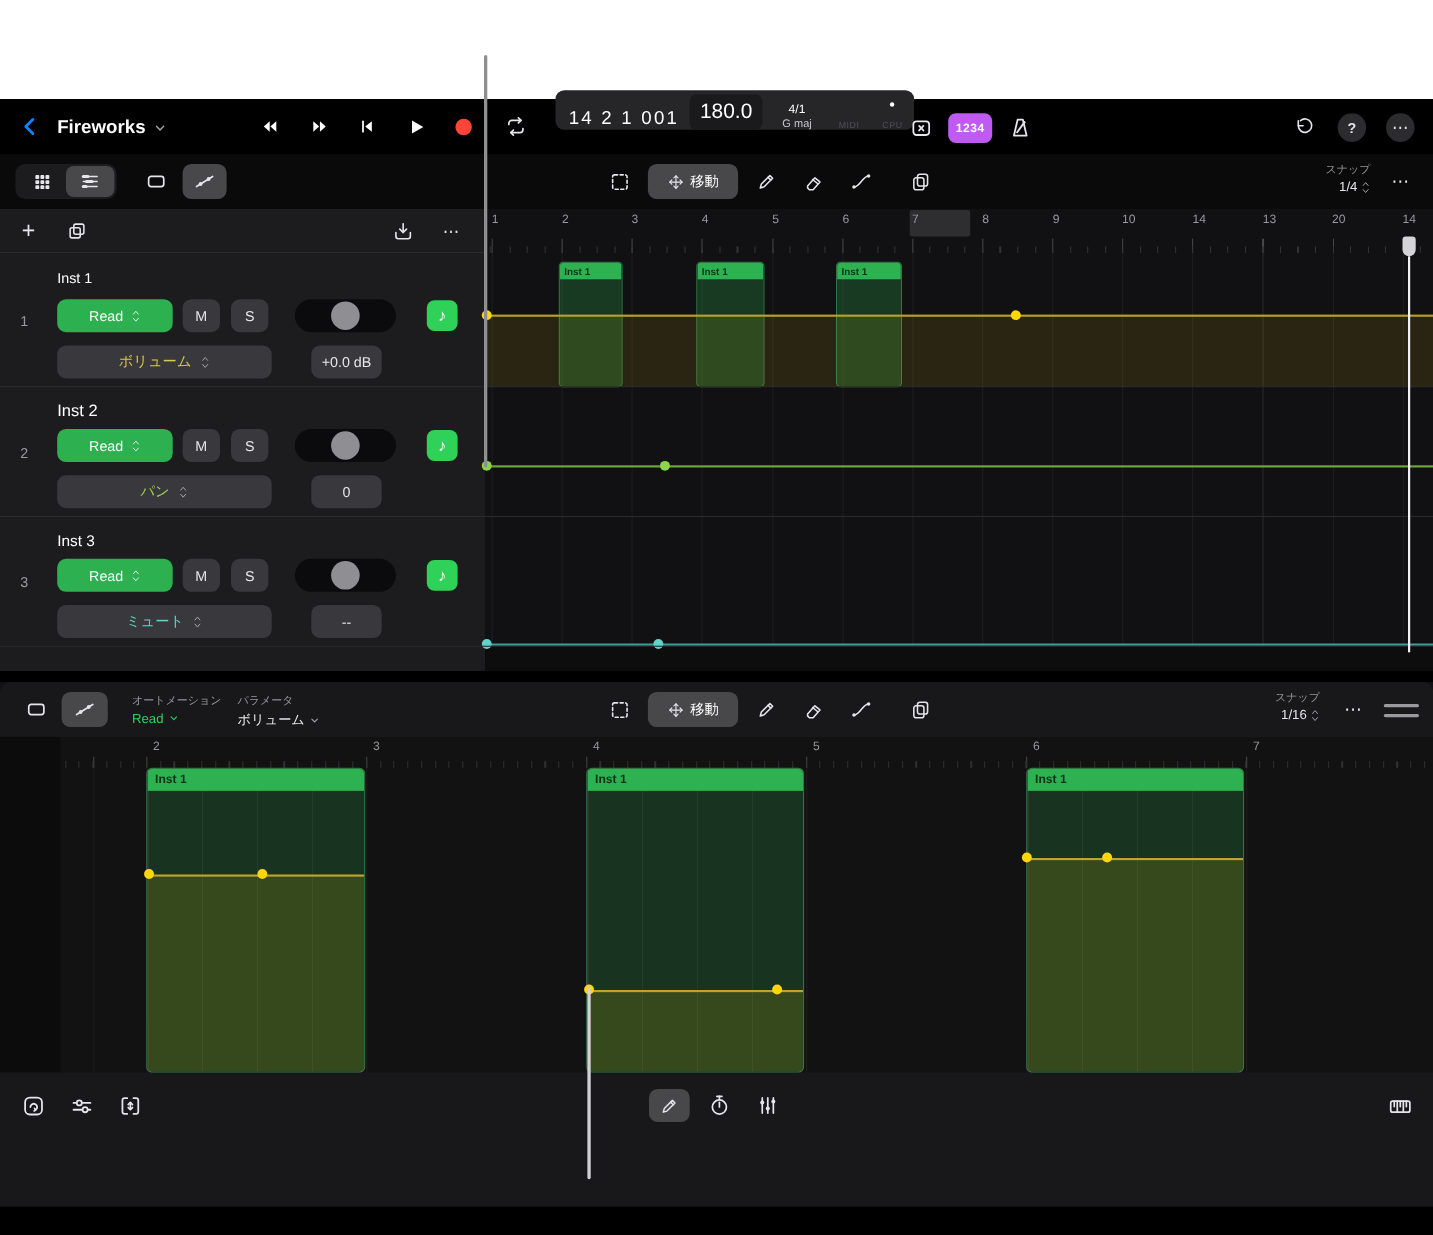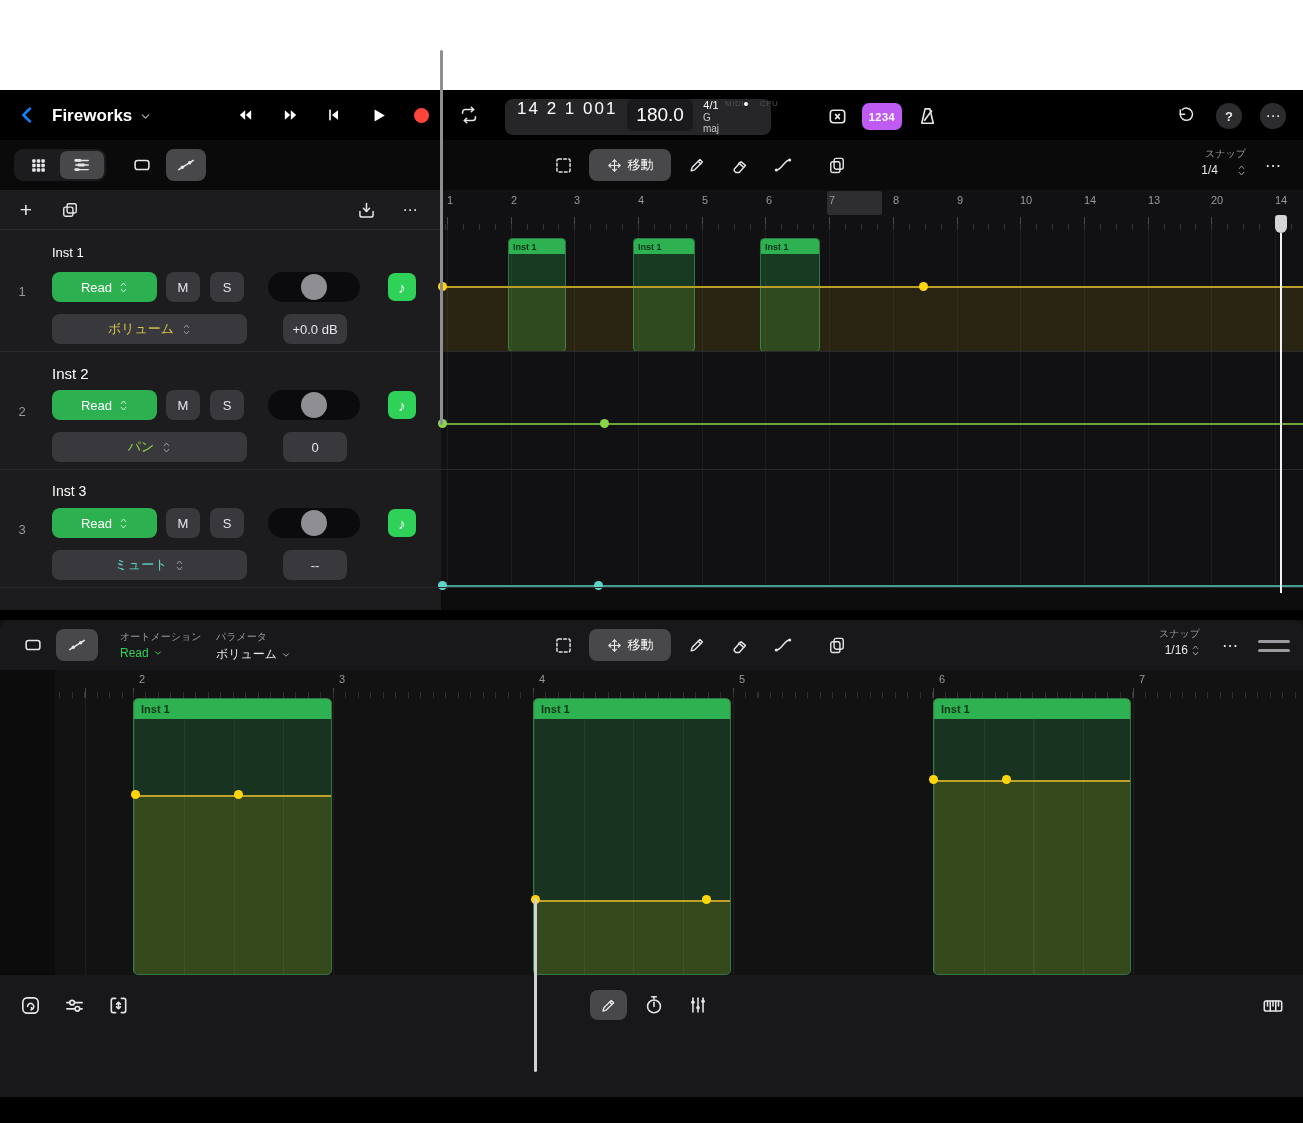--- a/index.html
+++ b/index.html
@@ -90,29 +90,29 @@
     </div>
     <div class="a toolbtn" style="left:450px;top:101px;width:38px;height:28px">
       <svg class="ic" width="22" height="22" viewBox="0 0 24 24">
         <path d="M5 10V9a3 3 0 0 1 3-3h9"></path>
           <polyline points="14.5,3.5 17,6 14.5,8.5"></polyline>
         <path d="M19 14v1a3 3 0 0 1-3 3H7"></path>
           <polyline points="9.5,15.5 7,18 9.5,20.5"></polyline>
       </svg>
     </div>
 
-    <div class="a" style="left:505px;top:99px;width:266px;height:36px;background:#262628;border-radius:8px;display:flex;align-items:flex-start">
+    <div class="a" style="left:505px;top:82px;width:326px;height:36px;background:#262628;border-radius:8px;display:flex;align-items:flex-end">
       <span style="padding-left:12px;font-size:17px;color:#fff;letter-spacing:2px;white-space:nowrap">14 2 1 001</span>
       <span style="margin-left:10px;background:#1a1a1c;border-radius:6px;padding:5px 9px;font-size:19px;color:#fff">180.0</span>
       <span style="margin-left:10px;width:44px;display:flex;flex-direction:column;align-items:center;gap:1px">
         <span style="font-size:11px;color:#fff">4/1</span>
         <span style="font-size:10px;color:#c7c7cc">G maj</span>
       </span>
       <span style="margin-left:6px;width:40px;text-align:center;font-size:8px;color:#505055;letter-spacing:.5px">MIDI</span>
-      <span style="width:40px;display:flex;align-items:center;gap:12px">
+      <span style="width:40px;display:flex;flex-direction:column;align-items:center;gap:12px">
         <span style="width:4px;height:4px;border-radius:50%;background:#fff"></span>
         <span style="font-size:8px;color:#505055;letter-spacing:.5px">CPU</span>
       </span>
     </div>
 
     <div class="a toolbtn" style="left:822px;top:102px;width:30px;height:28px">
       <svg class="ic" width="23" height="23" viewBox="0 0 24 24">
         <rect x="4.5" y="5.5" width="15" height="13" rx="3"></rect>
           <line x1="10" y1="9.8" x2="14" y2="14.2"></line>
           <line x1="14" y1="9.8" x2="10" y2="14.2"></line>
@@ -214,21 +214,21 @@
     </div>
     <div class="a toolbtn" style="left:819px;top:149px;width:36px;height:32px">
       <svg class="ic" width="20" height="20" viewBox="0 0 24 24">
           <rect x="8.5" y="4" width="11" height="13" rx="2.5"></rect>
           <rect x="4.5" y="8" width="11" height="13" rx="2.5"></rect>
         </svg>
     </div>
 
     <div class="a" style="left:1150px;top:147px;width:96px;height:36px;display:flex;flex-direction:column;align-items:flex-end;gap:2px">
       <span class="lbl10">スナップ</span>
-      <span style="display:flex;align-items:center;gap:19px">
+      <span style="display:flex;align-items:center;gap:3px">
         <span style="font-size:12px;color:#e5e5ea">1/4</span>
         <svg class="chev" width="9" height="13" viewBox="0 0 24 34">
             <polyline points="6,12 12,5 18,12"></polyline>
             <polyline points="6,22 12,29 18,22"></polyline>
           </svg>
       </span>
     </div>
     <div class="a toolbtn" style="left:1259px;top:151px;width:28px;height:28px;color:#e5e5ea;font-size:16px">⋯</div>
   </section>
 

